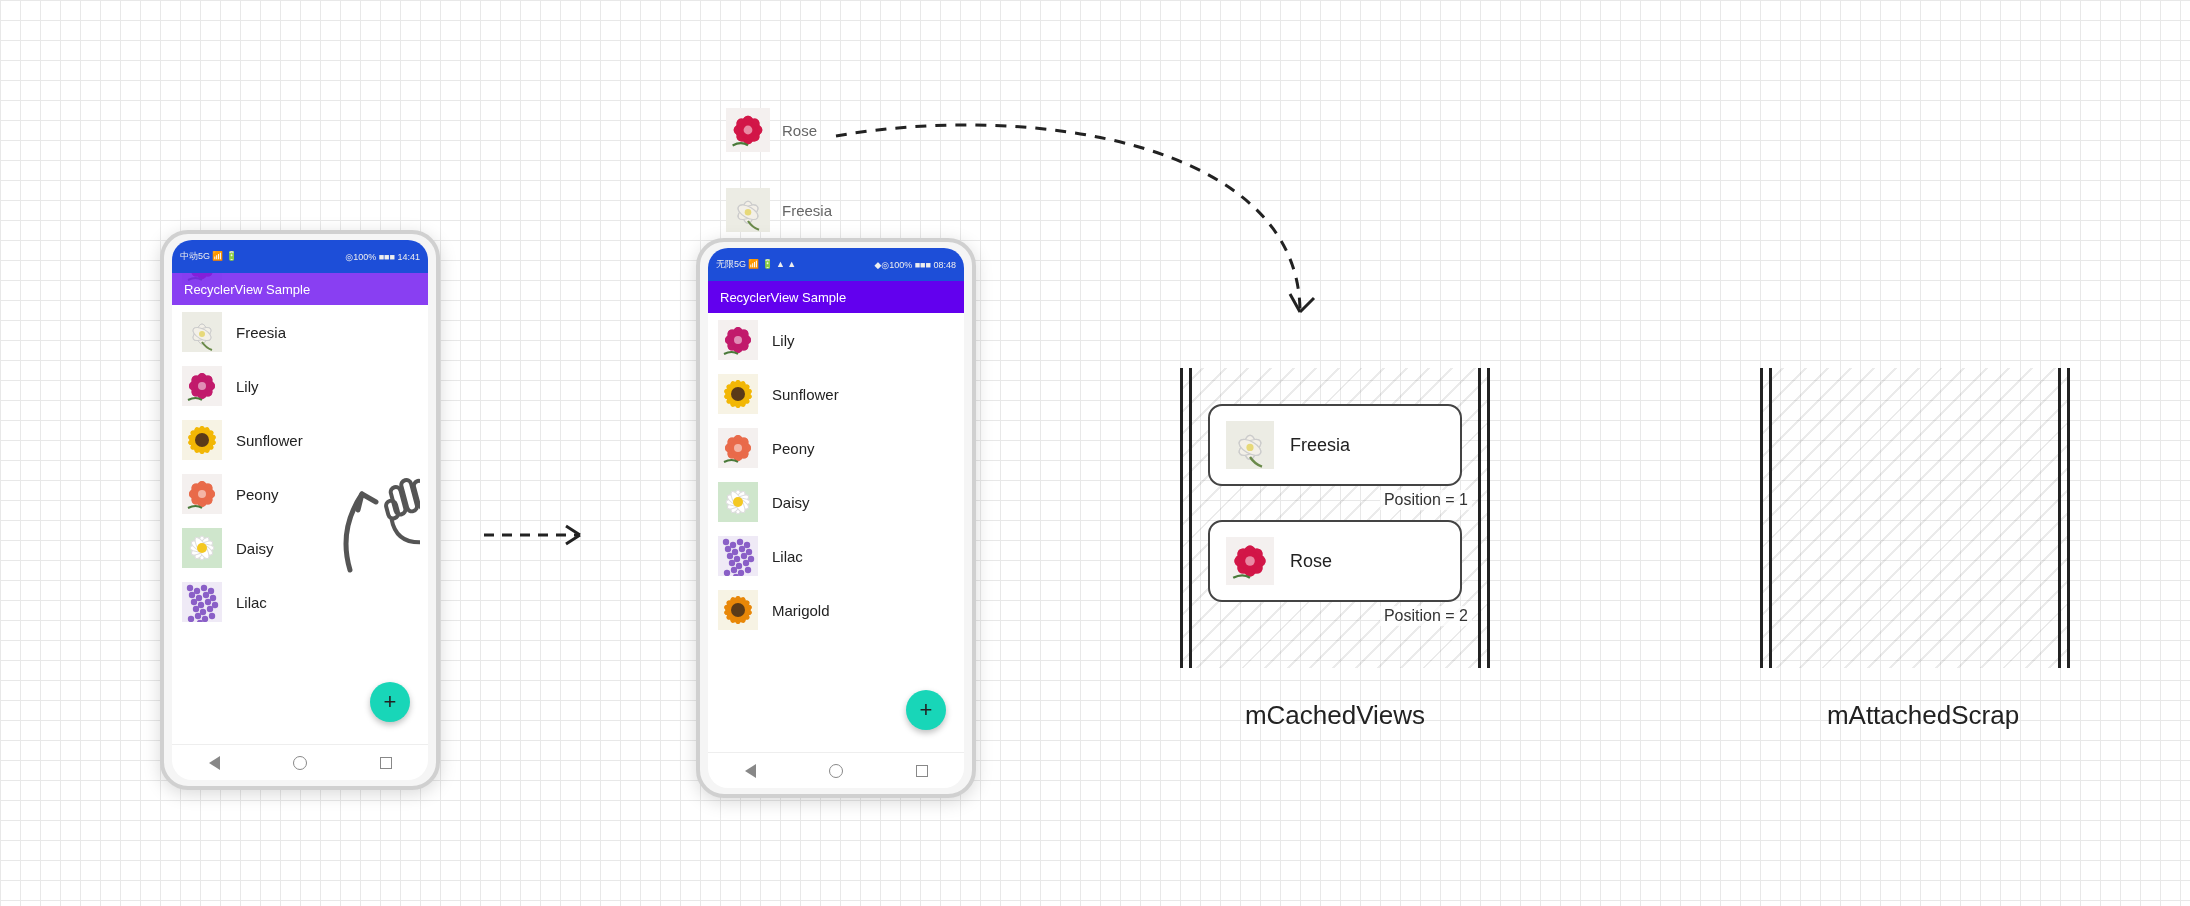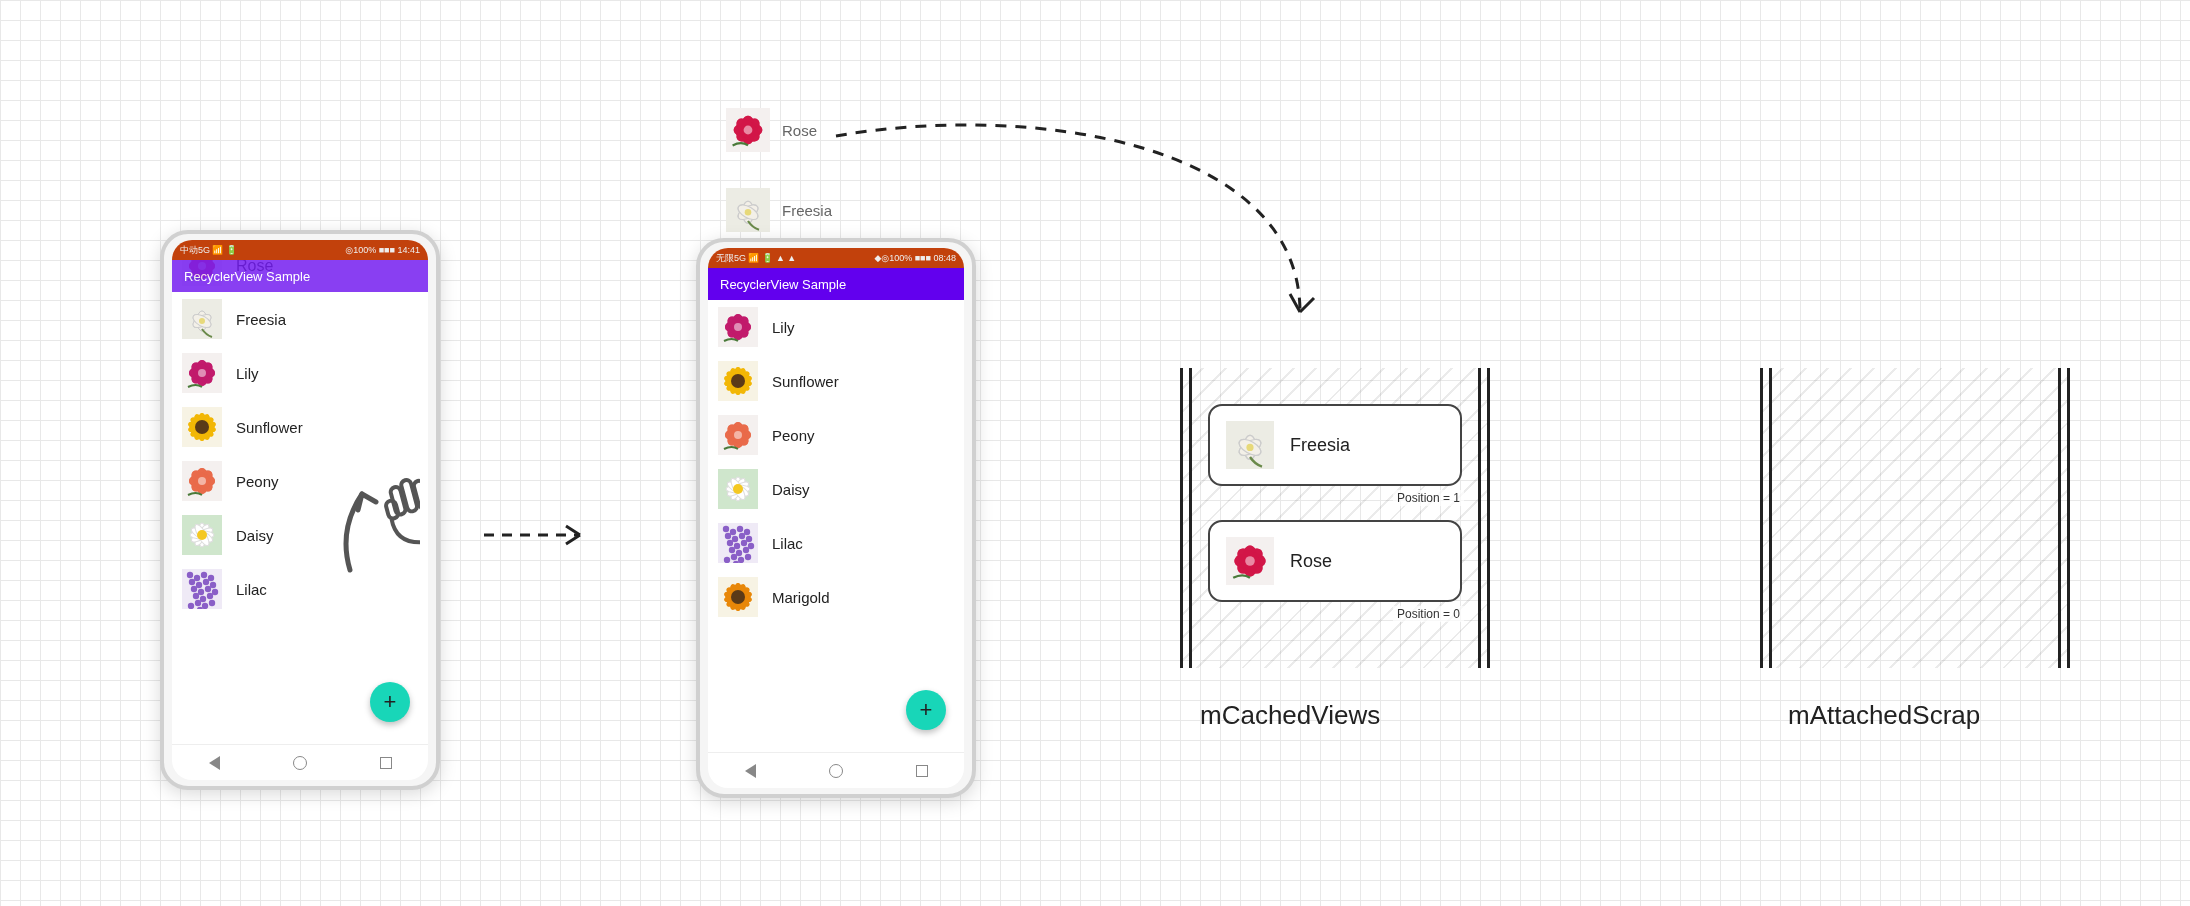--- a/index.html
+++ b/index.html
@@ -28,22 +28,22 @@
 .phone .screen {
   position: absolute;
   top: 6px; left: 8px; right: 8px; bottom: 6px;
   background: #ffffff;
   border-radius: 20px;
   overflow: hidden;
   display: flex;
   flex-direction: column;
 }
 .statusbar {
-  height: 20px;
-  background: #c2410c;
+  height: 33px;
+  background: #1d4ed8;
   color: #eee;
   font-size: 9px;
   display: flex;
   align-items: center;
   justify-content: space-between;
   padding: 0 8px;
 }
 .appbar {
   height: 32px;
   background: #6200EE;
@@ -156,41 +156,41 @@
   background-image: repeating-linear-gradient(
     -45deg,
     transparent 0 14px,
     rgba(0,0,0,0.08) 14px 16px
   );
 }
 .cache-label {
   position: absolute;
   font-size: 26px;
   color: #222;
-  text-align: left;
+  text-align: center;
 }
 
 .cached-item {
   position: absolute;
   left: 28px; right: 28px;
   height: 82px;
   background: #fff;
   border: 2.5px solid #444;
   border-radius: 14px;
   display: flex;
   align-items: center;
   gap: 16px;
   padding: 0 16px;
 }
 .cached-item .thumb { width: 48px; height: 48px; }
 .cached-item .label { font-size: 18px; color: #222; }
 .pos-tag {
   position: absolute;
-  right: 26px;
-  font-size: 12px;
+  right: 18px;
+  font-size: 16px;
   color: #333;
   background: rgba(255,255,255,0.7);
   padding: 1px 4px;
 }
 
 
 .thumb svg { width: 100%; height: 100%; display: block; }
 </style>
 </head>
 <body>
@@ -637,21 +637,21 @@
             <ellipse rx="7" ry="13" fill="#d11648" opacity="0.92" transform="rotate(225)"></ellipse>
             <ellipse rx="7" ry="13" fill="#d11648" opacity="0.92" transform="rotate(270)"></ellipse>
             <ellipse rx="7" ry="13" fill="#d11648" opacity="0.92" transform="rotate(315)"></ellipse>
             <circle r="4" fill="rgba(255,255,255,0.5)"></circle>
           </g>
           <path d="M6 34 Q14 30 20 34" stroke="#4a7a3a" stroke-width="2" fill="none"></path>
         </svg>
       </span>
     <span class="label">Rose</span>
   </div>
-  <div class="pos-tag" style="top:238px;">Position = 0</div>
+  <div class="pos-tag" style="top:238px;">Position = 2</div>
 </div>
 <div class="cache-label" style="left:1200px; top:700px; width:270px;">mCachedViews</div>
 
 <div class="cache-box" style="left:1760px; top:368px;">
   <div class="hatch"></div>
   <div class="frame"></div>
 </div>
 <div class="cache-label" style="left:1788px; top:700px; width:270px;">mAttachedScrap</div>
 
 </body></html>

